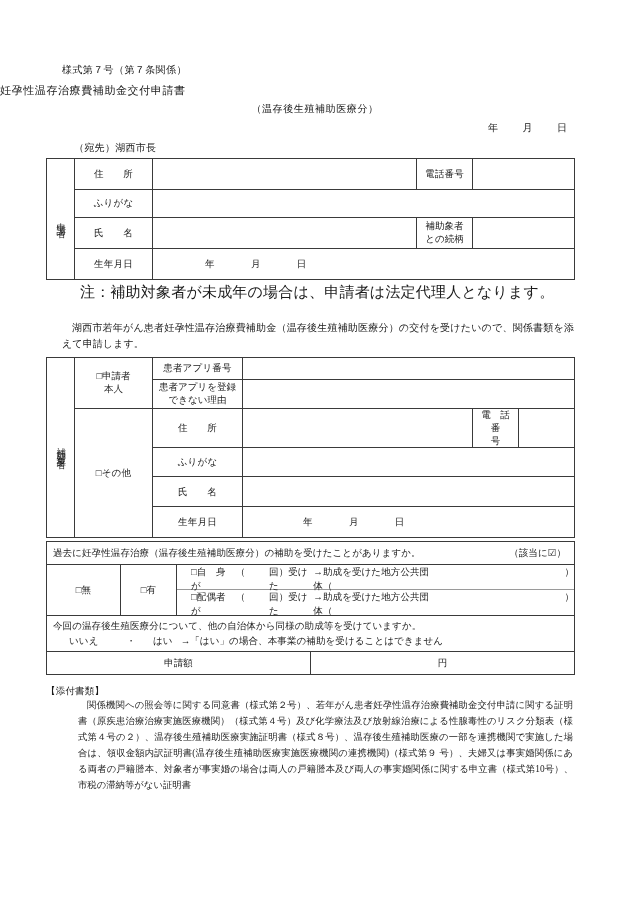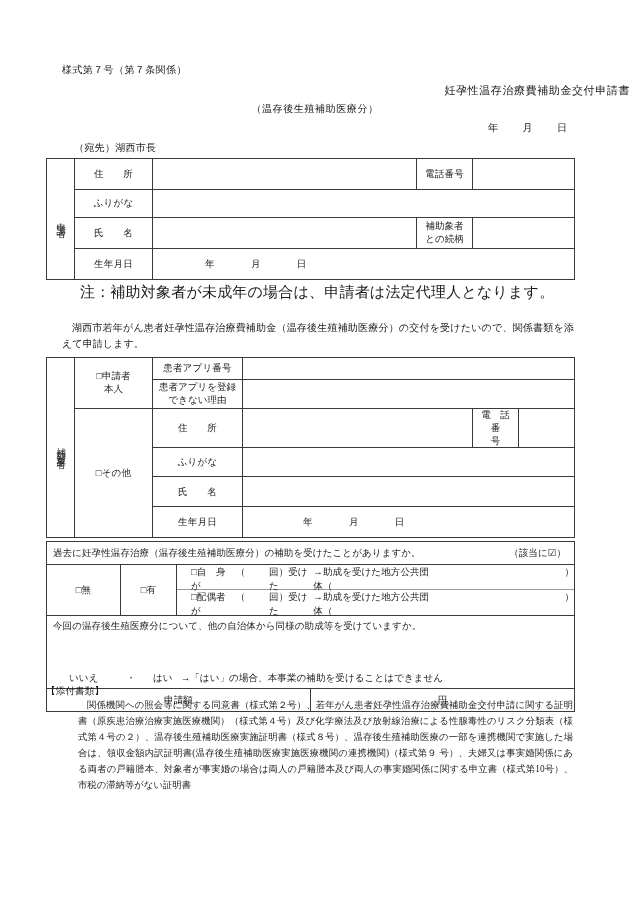--- a/index.html
+++ b/index.html
@@ -29,21 +29,21 @@
   .form-no {
     position: absolute;
     left: 62px; top: 62px;
     font-size: 10px;
     letter-spacing: .4px;
   }
   .title-main {
     position: absolute;
     left: 0; top: 82px;
     width: 630px;
-    text-align: right;
+    text-align: left;
     font-size: 11px;
     letter-spacing: .6px;
   }
   .title-sub {
     position: absolute;
     left: 0; top: 101px;
     width: 630px;
     text-align: center;
     font-size: 10px;
     letter-spacing: .6px;
@@ -172,21 +172,21 @@
   .opt-line .tail { display:inline-block; width: 150px; text-align:right; }
 
   
   #t-amount { left: 46px; top: 615px; width: 528px; border-radius: 16px; }
   .muni-cell {
     text-align: left;
     padding: 3px 0 3px 6px !important;
     line-height: 1.55;
     letter-spacing: .1px;
   }
-  .muni-l2 { padding-left: 16px; margin-top: 37px; }
+  .muni-l2 { padding-left: 16px; }
   .muni-l2 .mid { display:inline-block; width: 44px; text-align:center; }
   .muni-l2 .pre { display:inline-block; width: 40px; }
 
   
   .attach-title {
     position: absolute;
     left: 46px; top: 684px;
     font-size: 9.5px;
     letter-spacing: .2px;
   }

